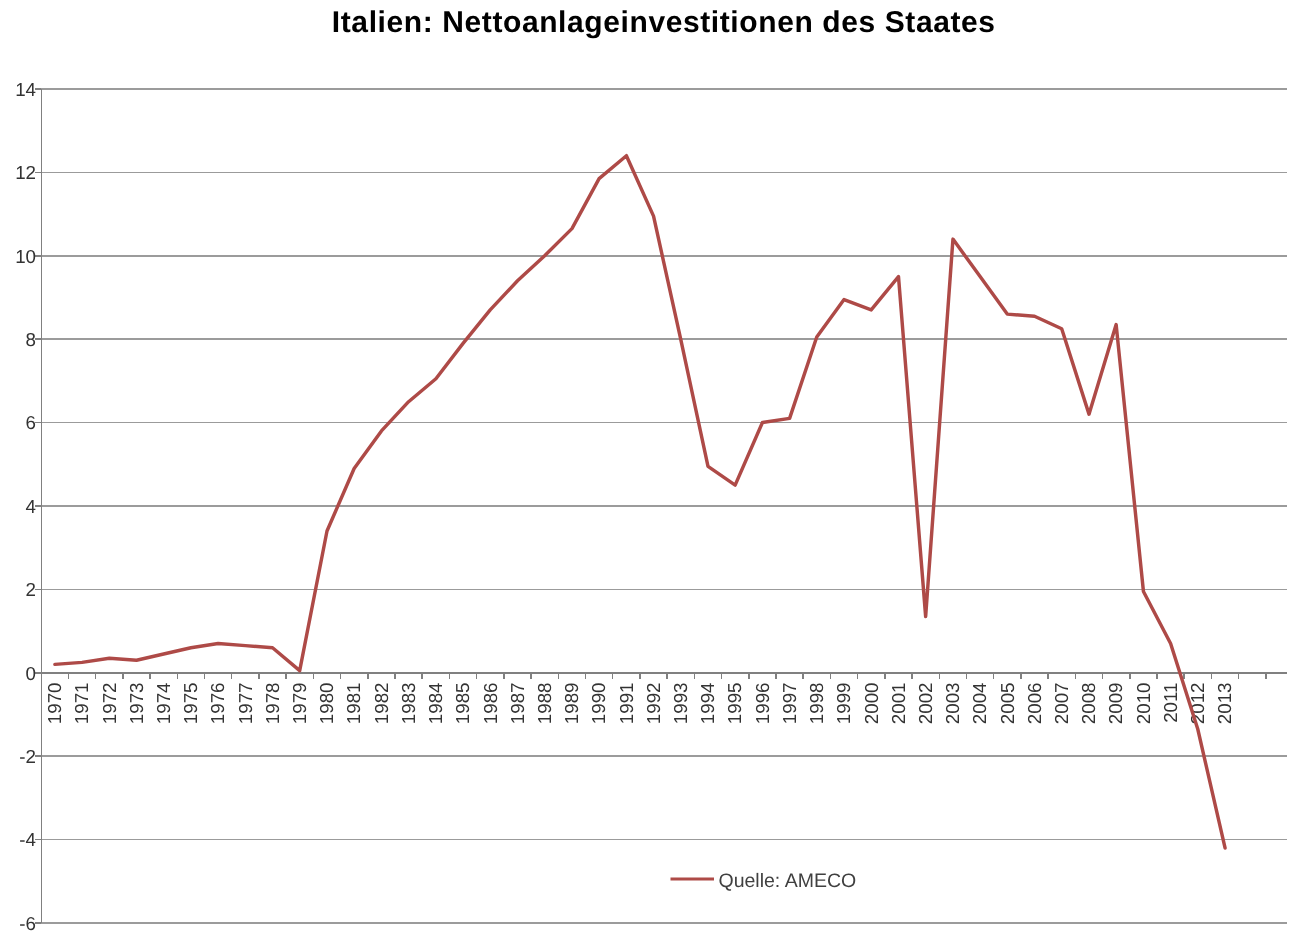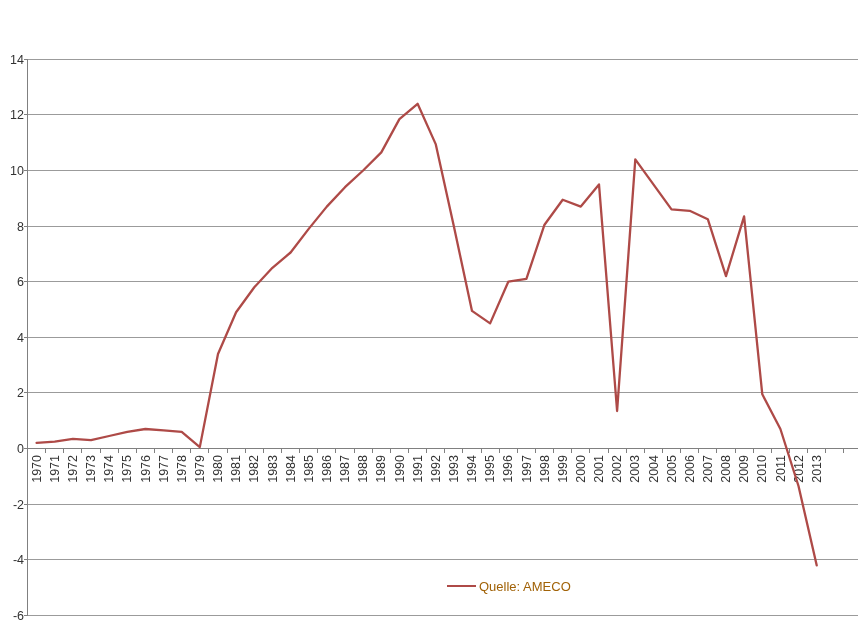--- a/index.html
+++ b/index.html
@@ -24,27 +24,28 @@
   .legend{
     position:absolute;left:447px;top:578px;
     display:flex;align-items:center;gap:3px;
     height:16px;
   }
   .legend-line{
     display:inline-block;width:29px;height:0;
     border-top:2px solid #AE4A47;
   }
   .legend-text{
-    font-size:13px;color:#a16207;white-space:nowrap;
+    font-size:13px;color:#404040;white-space:nowrap;
   }
 </style>
 </head>
 <body>
 
 <div class="stage">
+  <div class="title-line l1">Italien: Nettoanlageinvestitionen des Staates</div>
   <svg id="chart" class="chart-svg" width="864" height="627">
       <line x1="27.5" y1="59.30000000000001" x2="858" y2="59.30000000000001" stroke="#9b9b9b" stroke-width="1" shape-rendering="crispEdges"></line>
       <line x1="23.5" y1="59.30000000000001" x2="27.5" y2="59.30000000000001" stroke="#808080" stroke-width="1" shape-rendering="crispEdges"></line>
       <text x="24" y="63.80000000000001" text-anchor="end" font-size="12.5" fill="#333333">14</text>
       <line x1="27.5" y1="114.89999999999998" x2="858" y2="114.89999999999998" stroke="#9b9b9b" stroke-width="1" shape-rendering="crispEdges"></line>
       <line x1="23.5" y1="114.89999999999998" x2="27.5" y2="114.89999999999998" stroke="#808080" stroke-width="1" shape-rendering="crispEdges"></line>
       <text x="24" y="119.39999999999998" text-anchor="end" font-size="12.5" fill="#333333">12</text>
       <line x1="27.5" y1="170.5" x2="858" y2="170.5" stroke="#9b9b9b" stroke-width="1" shape-rendering="crispEdges"></line>
       <line x1="23.5" y1="170.5" x2="27.5" y2="170.5" stroke="#808080" stroke-width="1" shape-rendering="crispEdges"></line>
       <text x="24" y="175" text-anchor="end" font-size="12.5" fill="#333333">10</text>

